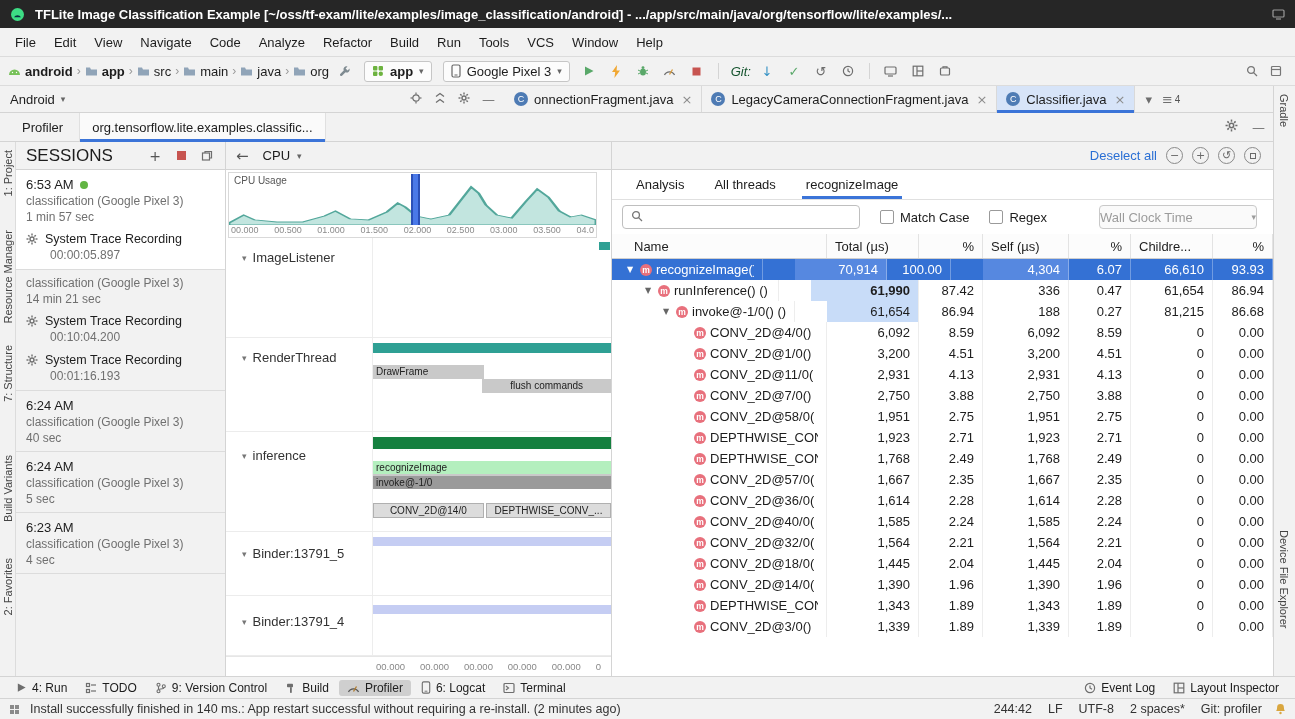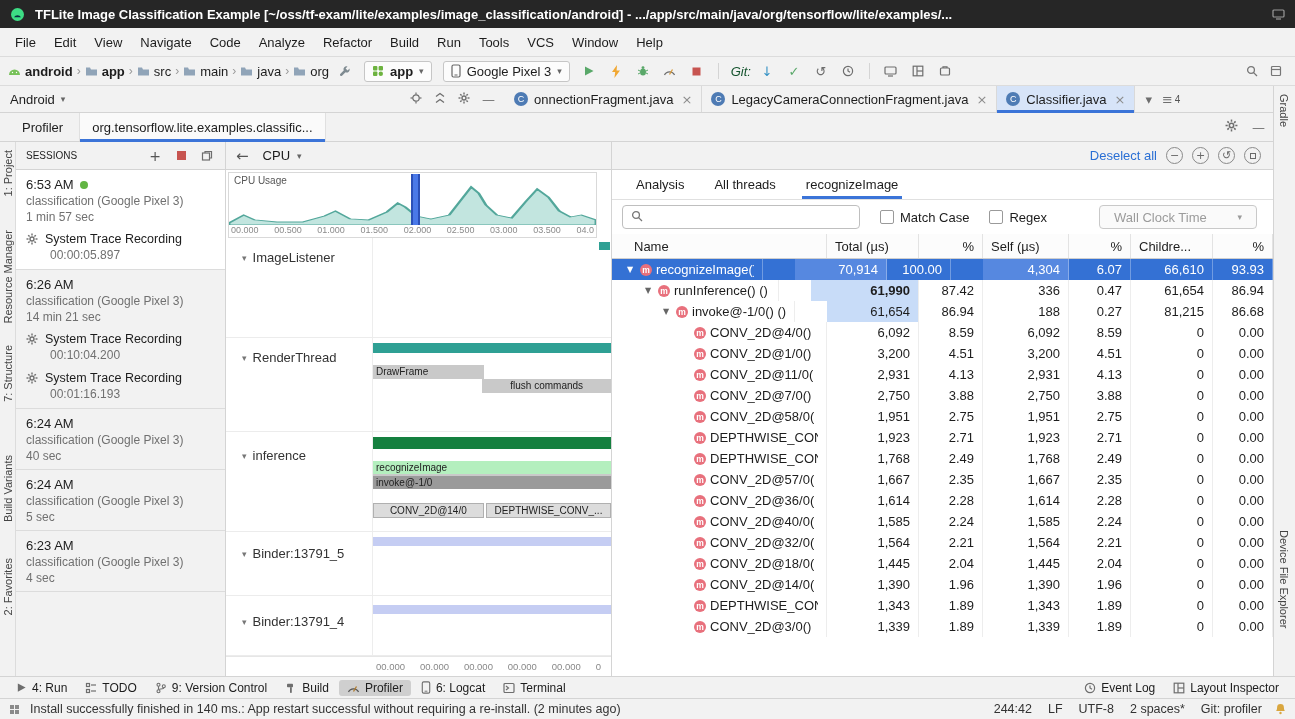--- a/index.html
+++ b/index.html
@@ -55,21 +55,21 @@
 
   .lstripe { width:16px; flex:none; background:#f2f2f2; border-right:1px solid #dcdcdc; position:relative; }
   .stripe-item { position:absolute; left:2px; writing-mode:vertical-rl; transform:rotate(180deg); font-size:11px; color:#444; white-space:nowrap; }
   .rstripe { width:22px; flex:none; background:#f2f2f2; border-left:1px solid #d4d4d4; position:relative; }
   .stripe-item-r { position:absolute; left:4px; writing-mode:vertical-rl; font-size:11px; color:#444; white-space:nowrap; }
   .rail-top { position:absolute; top:86px; right:0; width:22px; height:56px; background:#f2f2f2; border-left:1px solid #d4d4d4; z-index:6; }
 
   
   .sessions { width:210px; flex:none; background:#f2f2f2; border-right:1px solid #d4d4d4; display:flex; flex-direction:column; }
   .sess-head { height:28px; flex:none; display:flex; align-items:center; gap:10px; padding:0 10px; border-bottom:1px solid #d4d4d4; }
-  .sess-head .t { font-size:10px; flex:1; }
+  .sess-head .t { font-size:17px; flex:1; }
   .sh-ic { display:flex; align-items:center; justify-content:center; width:16px; color:#555; font-size:14px; }
   .redsq { width:9px; height:9px; background:#c75450; display:inline-block; }
   .sess-list { flex:1; overflow:hidden; }
   .sess-group { border-bottom:1px solid #dcdcdc; padding:5px 0 5px; }
   .sess-group.sel { background:#fff; }
   .sess-time-row { display:flex; align-items:center; gap:6px; padding:2px 10px 1px; font-size:13px; }
   .live-dot { width:8px; height:8px; border-radius:50%; background:#62b543; }
   .sess-sub { padding:1px 10px; font-size:12px; color:#707070; }
   .rec-row { display:flex; align-items:center; gap:7px; padding:7px 10px 1px; font-size:12.5px; }
   .rec-dur { padding:1px 10px 2px 34px; font-size:12px; color:#707070; }
@@ -108,21 +108,21 @@
   .circ { width:17px; height:17px; border:1.4px solid #8a8a8a; border-radius:50%; color:#6a6a6a; display:flex; align-items:center; justify-content:center; font-size:11px; line-height:1; }
   .sqr { width:6px; height:6px; border:1.2px solid #6a6a6a; }
   .an-tabs { height:30px; flex:none; display:flex; align-items:stretch; gap:6px; padding:0 12px; border-bottom:1px solid #e0e0e0; background:#fff; }
   .an-tab { display:flex; align-items:center; padding:0 12px; position:relative; white-space:nowrap; }
   .an-tab.sel::after { content:""; position:absolute; left:8px; right:8px; bottom:0; height:3px; background:#3b74d8; }
   .an-filter { height:34px; flex:none; display:flex; align-items:center; gap:20px; padding:0 10px; background:#fff; }
   .searchbox { width:238px; height:24px; border:1px solid #bfbfbf; border-radius:4px; background:#fff; display:flex; align-items:center; gap:6px; padding:0 8px; }
   .searchbox input { border:none; outline:none; flex:1; min-width:0; font:inherit; background:transparent; }
   .cb-row { display:flex; align-items:center; gap:6px; white-space:nowrap; }
   .cb { width:14px; height:14px; border:1px solid #9a9a9a; border-radius:2px; background:#fff; flex:none; }
-  .clock-dd { margin-left:auto; margin-right:6px; width:158px; height:24px; border:1px solid #c9c9c9; border-radius:4px; background:#fafafa; color:#9b9b9b; display:flex; align-items:center; padding:0 14px; white-space:nowrap; }
+  .clock-dd { margin-left:auto; margin-right:6px; width:158px; height:24px; border:1px solid #c9c9c9; border-radius:4px; background:#fafafa; color:#9b9b9b; display:flex; align-items:center; padding:0 0; white-space:nowrap; }
   .dda { margin-left:auto; font-size:9px; }
 
   .tbl-head { height:25px; flex:none; display:flex; border-bottom:1px solid #cfcfcf; background:#fcfcfc; }
   .th-cell { display:flex; align-items:center; padding:0 8px; border-right:1px solid #e3e3e3; overflow:hidden; white-space:nowrap; }
   .th-cell.num { justify-content:flex-end; }
   .tbl-body { flex:1; overflow:hidden; background:#fff; }
   .tr { display:flex; height:21px; align-items:stretch; }
   .td { display:flex; align-items:center; padding:0 8px 0 0; border-right:1px solid #ededed; overflow:hidden; white-space:nowrap; }
   .td.num { justify-content:flex-end; }
   .td.namec { flex:1; min-width:0; padding-left:8px; gap:4px; }
@@ -486,23 +486,20 @@
                     <line x1="2.2" y1="9.8" x2="3.6" y2="8.4"></line>
                     <line x1="8.4" y1="3.6" x2="9.8" y2="2.2"></line>
                   </g>
                 </svg>
               </span>
               <span>System Trace Recording</span>
             </div>
             <div class="rec-dur">00:00:05.897</div>
           </div>
           <div class="sess-group">
-            <div class="sess-time-row">
-              <span>6:26 AM</span>
-            </div>
             <div class="sess-sub">classification (Google Pixel 3)</div>
             <div class="sess-sub">14 min 21 sec</div>
             <div class="rec-row">
               <span class="cicon">
                 <svg width="12" height="12" viewBox="0 0 12 12">
                   <circle cx="6" cy="6" r="2" fill="none" stroke="#6e6e6e" stroke-width="1.4"></circle>
                   <g stroke="#6e6e6e" stroke-width="1.4">
                     <line x1="6" y1="0.5" x2="6" y2="2.5"></line>
                     <line x1="6" y1="9.5" x2="6" y2="11.5"></line>
                     <line x1="0.5" y1="6" x2="2.5" y2="6"></line>

